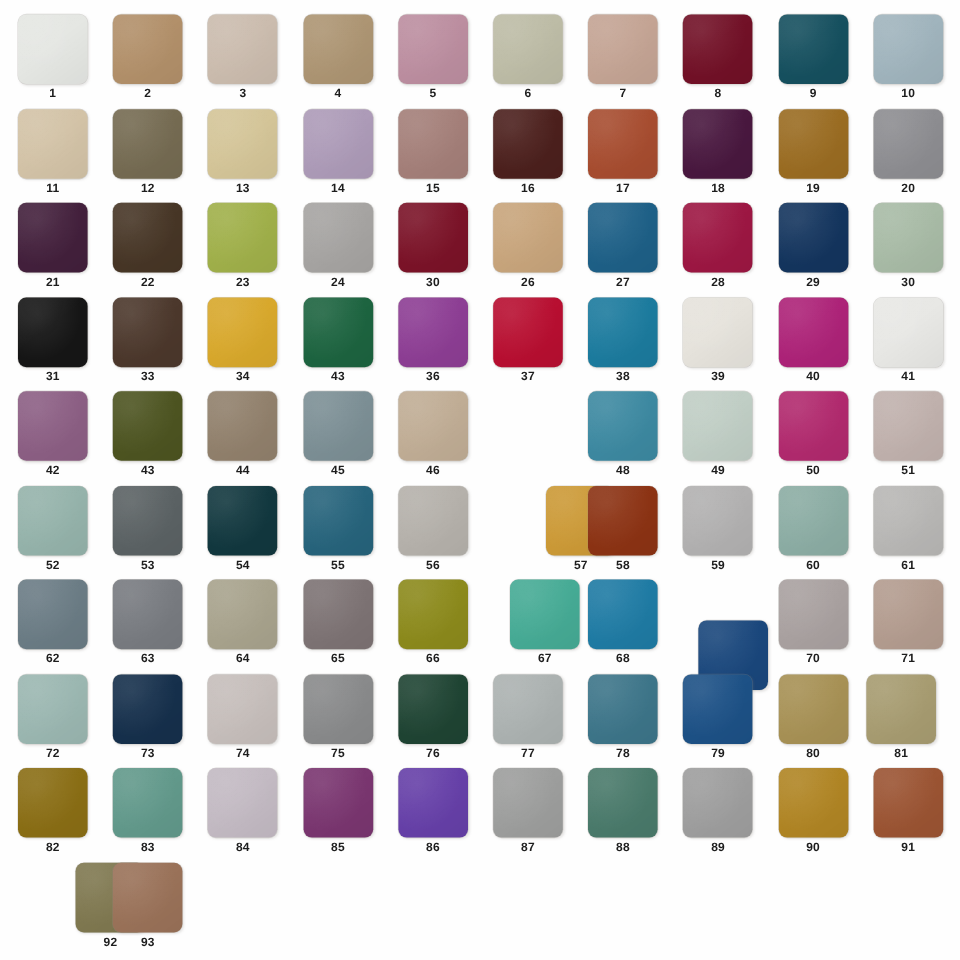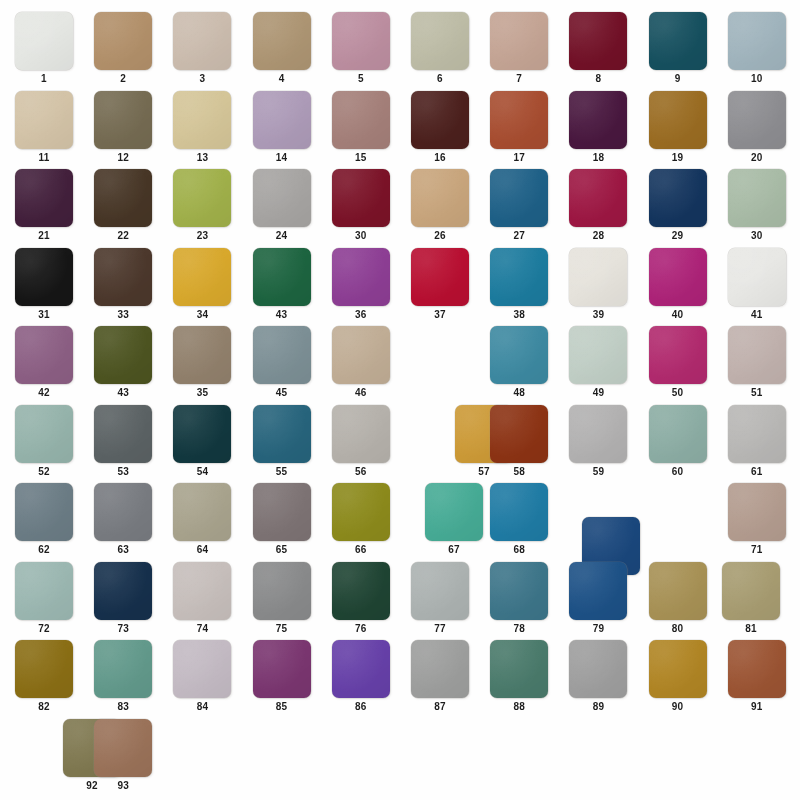--- a/index.html
+++ b/index.html
@@ -224,21 +224,21 @@
     <div class="swatch-cell" style="left: 15px; top: 326px;">
       <div class="swatch-chip" style="background: rgb(140, 95, 132);"></div>
       <div class="swatch-label">42</div>
     </div>
     <div class="swatch-cell" style="left: 94.2px; top: 326px;">
       <div class="swatch-chip" style="background: rgb(77, 84, 33);"></div>
       <div class="swatch-label">43</div>
     </div>
     <div class="swatch-cell" style="left: 173.4px; top: 326px;">
       <div class="swatch-chip" style="background: rgb(145, 128, 108);"></div>
-      <div class="swatch-label">35</div>
+      <div class="swatch-label">44</div>
     </div>
     <div class="swatch-cell" style="left: 252.6px; top: 326px;">
       <div class="swatch-chip" style="background: rgb(124, 143, 149);"></div>
       <div class="swatch-label">45</div>
     </div>
     <div class="swatch-cell" style="left: 331.8px; top: 326px;">
       <div class="swatch-chip" style="background: rgb(192, 173, 149);"></div>
       <div class="swatch-label">46</div>
     </div>
     <div class="swatch-cell" style="left: 490.2px; top: 326px;">
@@ -322,20 +322,24 @@
       <div class="swatch-label">67</div>
     </div>
     <div class="swatch-cell" style="left: 490.2px; top: 483px;">
       <div class="swatch-chip" style="background: rgb(31, 123, 164);"></div>
       <div class="swatch-label">68</div>
     </div>
     <div class="swatch-cell" style="left: 582px; top: 483px; margin-top: 34px;">
       <div class="swatch-chip" style="background: rgb(26, 71, 124);"></div>
       <div class="swatch-label">69</div>
     </div>
+    <div class="swatch-cell" style="left: 648.6px; top: 483px;">
+      <div class="swatch-chip" style="background: rgb(169, 161, 160);"></div>
+      <div class="swatch-label">70</div>
+    </div>
     <div class="swatch-cell" style="left: 727.8px; top: 483px;">
       <div class="swatch-chip" style="background: rgb(179, 156, 143);"></div>
       <div class="swatch-label">71</div>
     </div>
     <div class="swatch-cell" style="left: 15px; top: 561.5px;">
       <div class="swatch-chip" style="background: rgb(155, 183, 177);"></div>
       <div class="swatch-label">72</div>
     </div>
     <div class="swatch-cell" style="left: 94.2px; top: 561.5px;">
       <div class="swatch-chip" style="background: rgb(22, 48, 76);"></div>

